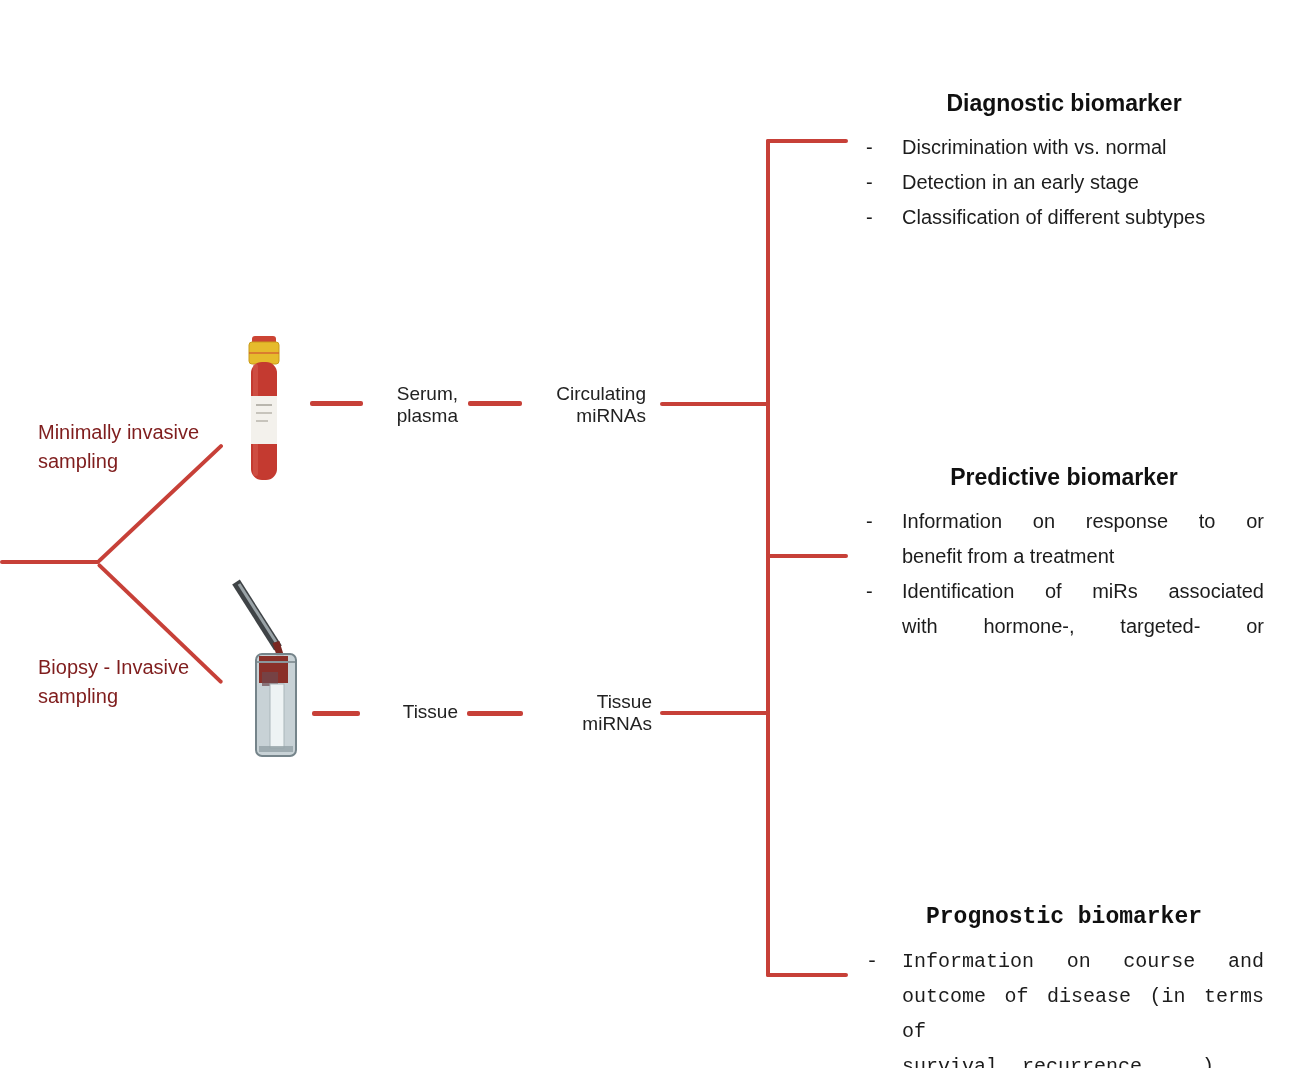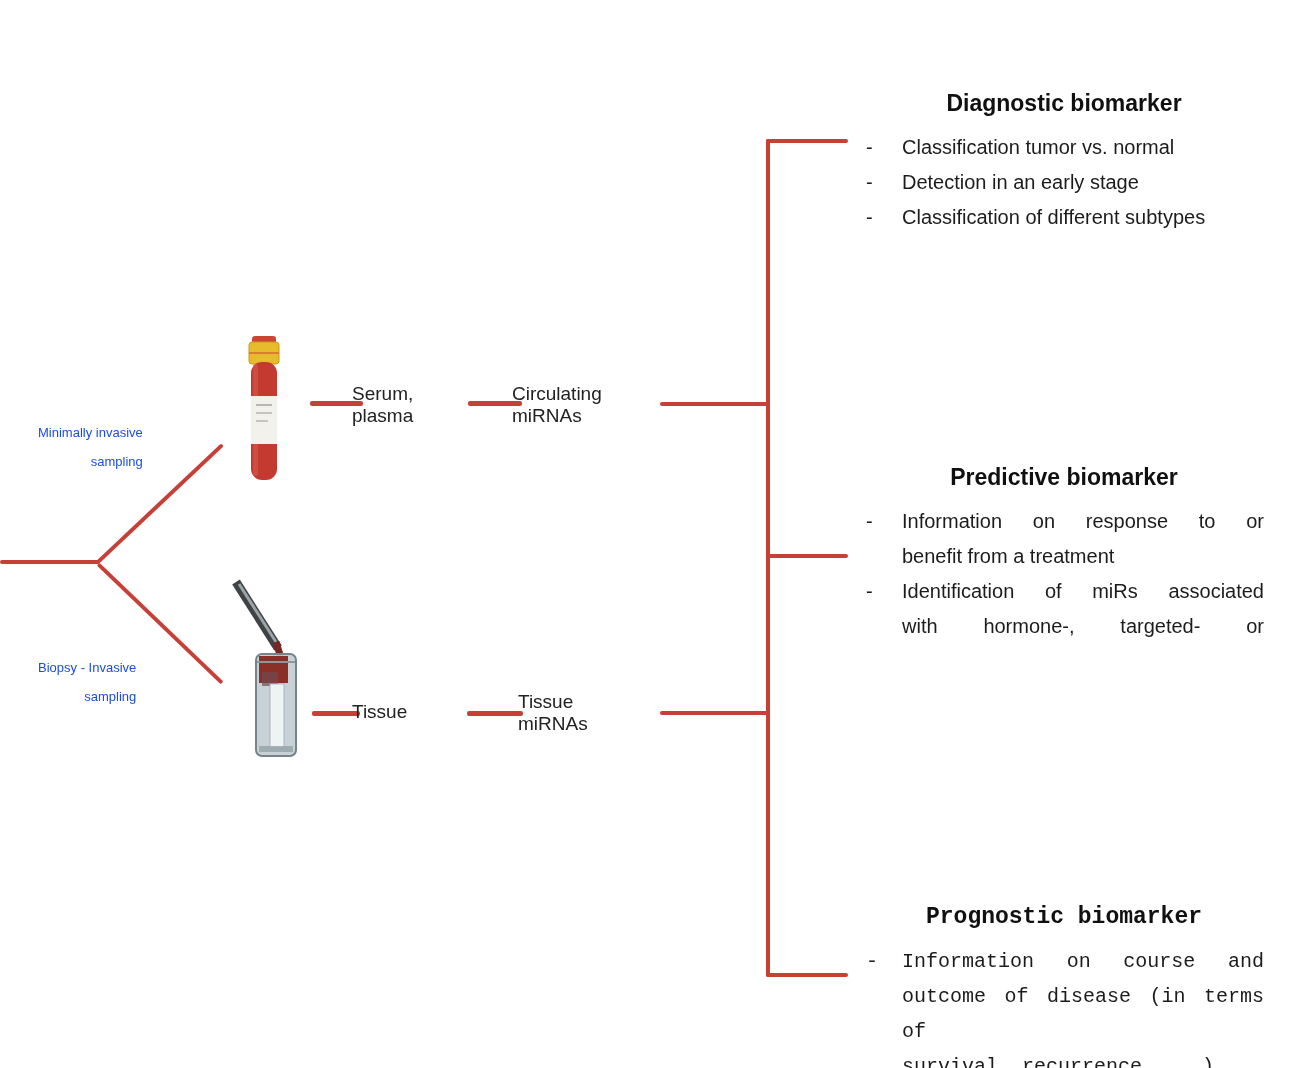--- a/index.html
+++ b/index.html
@@ -31,34 +31,33 @@
   #tissue-dash-1{left:312px;top:711px;width:48px;height:5px;}
   #tissue-dash-2{left:467px;top:711px;width:56px;height:5px;}
   #tissue-connector{left:660px;top:711px;width:110px;}
   #right-vertical{left:766px;top:139px;height:838px;}
   #diagnostic-connector{left:766px;top:139px;width:82px;}
   #predictive-connector{left:766px;top:554px;width:82px;}
   #prognostic-connector{left:766px;top:973px;width:82px;}
   
   .sampling-label{
     position:absolute;
-    font-size:13px;
+    font-size:20px;
     line-height:29px;
-    color:#1d4ed8;
+    color:#7f1d1d;
     white-space:pre-line;
-    text-align:right;
   }
   #label-minimally{left:38px;top:418px;}
   #label-biopsy{left:38px;top:653px;}
   
   .flow-label{
     position:absolute;
     font-size:19px;
     line-height:22px;
-    text-align:left;
+    text-align:right;
     color:#222222;
     white-space:pre-line;
   }
   #label-serum{left:352px;top:383px;width:106px;}
   #label-circulating{left:512px;top:383px;width:134px;}
   #label-tissue{left:352px;top:701px;width:106px;}
   #label-tissue-mirnas{left:518px;top:691px;width:134px;}
   
   .sample-icon{position:absolute;}
   #blood-tube{left:244px;top:334px;}
@@ -141,21 +140,21 @@
   <div class="vline" id="right-vertical"></div>
   <div class="hline" id="diagnostic-connector"></div>
   <div class="hline" id="predictive-connector"></div>
   <div class="hline" id="prognostic-connector"></div>
 
   <div class="biomarker-section" id="sec-diagnostic">
     <div class="biomarker-title">Diagnostic biomarker</div>
     <div class="bullet">
       <span class="bullet-marker">-</span>
       <div class="bullet-text">
-          <div>Classification tumor vs. normal</div>
+          <div>Discrimination with vs. normal</div>
         </div>
     </div>
     <div class="bullet">
       <span class="bullet-marker">-</span>
       <div class="bullet-text">
           <div>Detection in an early stage</div>
         </div>
     </div>
     <div class="bullet">
       <span class="bullet-marker">-</span>

